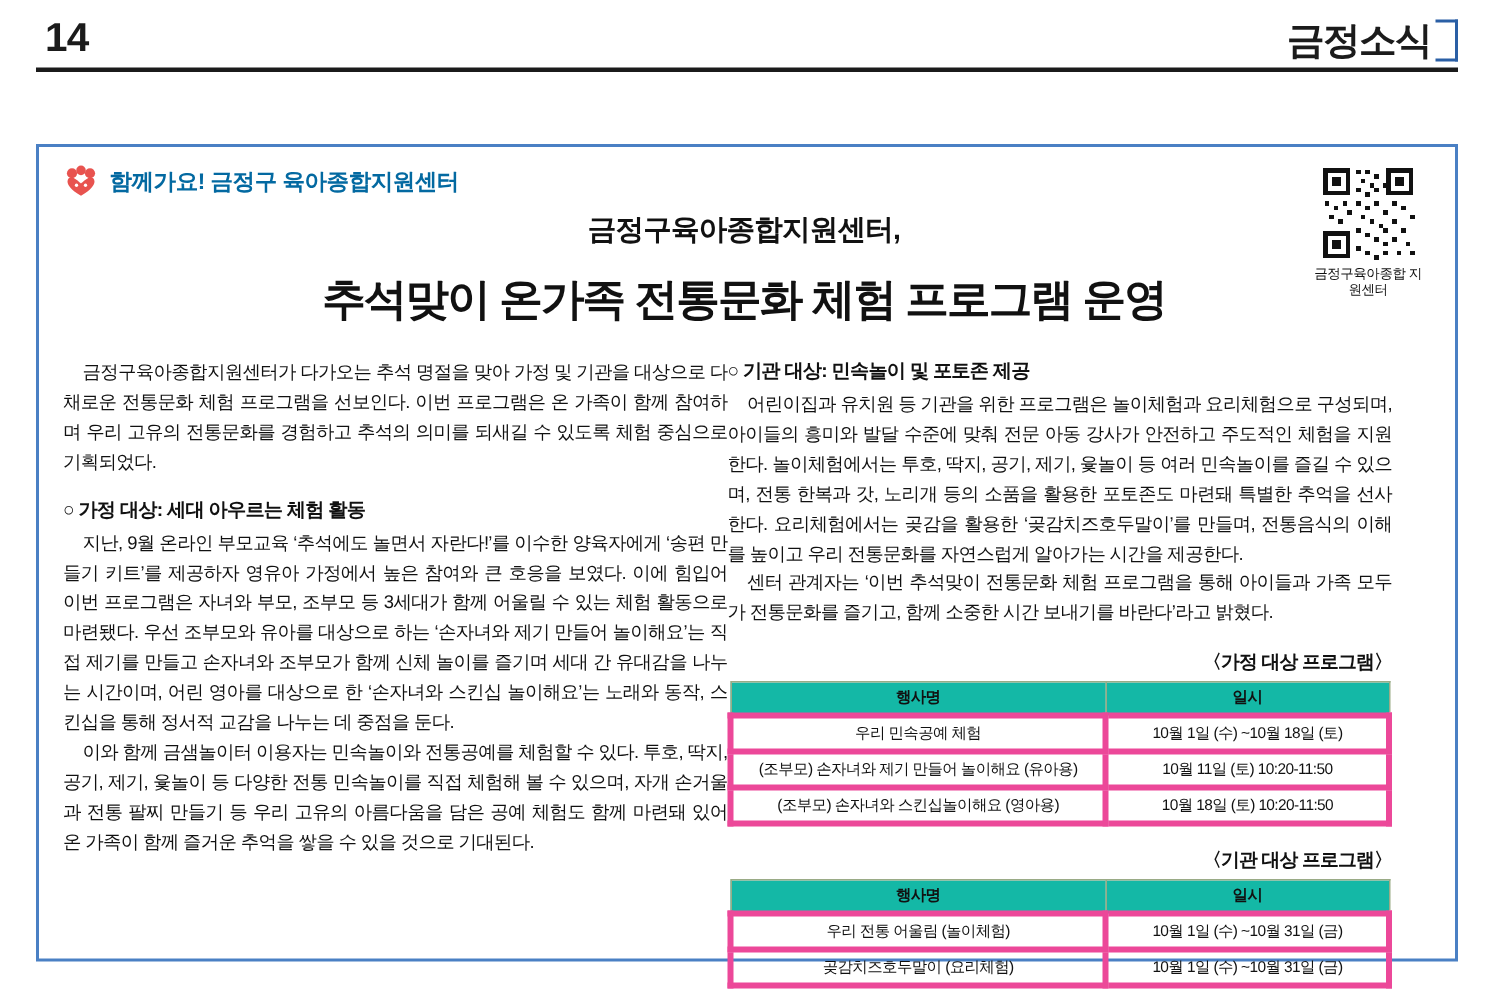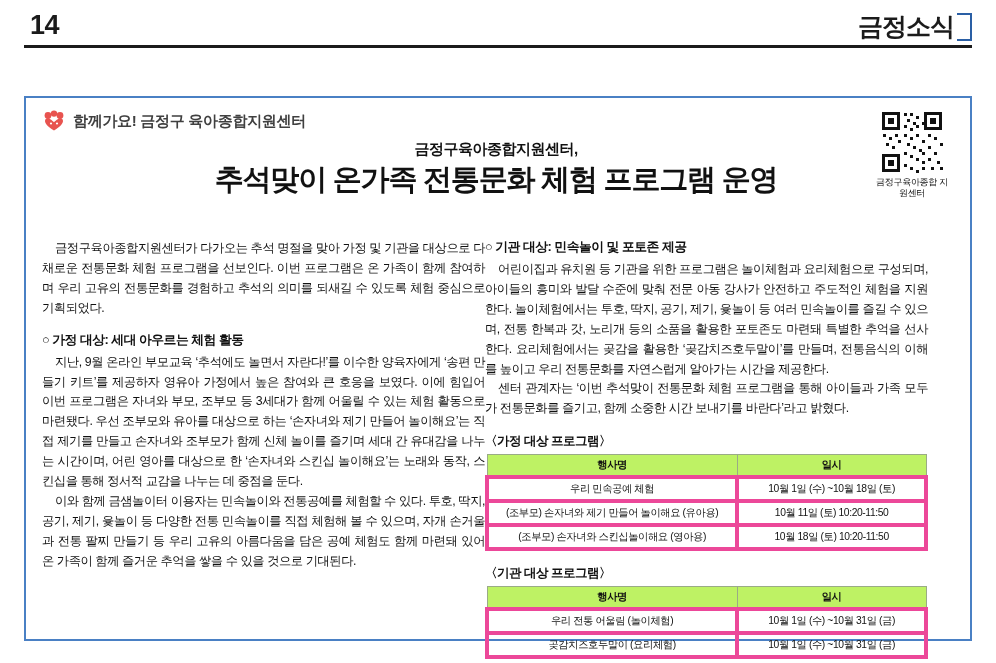--- a/index.html
+++ b/index.html
@@ -82,37 +82,37 @@
     align-items: center;
     gap: 7px;
   }
   .brand-icon {
     width: 24px; height: 22px;
     position: relative;
   }
   .brand-text {
     font-size: 15px;
     font-weight: bold;
-    color: #404040;
+    color: #0369a1;
     letter-spacing: -0.3px;
   }
 
   
   .title-block {
     position: absolute;
     left: 150px; top: 42px;
     width: 640px;
     text-align: center;
   }
   .title-sub {
-    font-size: 15px;
+    font-size: 19px;
     font-weight: bold;
     color: #111111;
     letter-spacing: -0.5px;
-    margin-bottom: 1px;
+    margin-bottom: 14px;
   }
   .title-main {
     font-size: 29px;
     font-weight: bold;
     color: #111111;
     letter-spacing: -1.2px;
   }
 
   
   .qr-wrap {
@@ -155,35 +155,35 @@
     margin: 13px 0 4px 0;
     font-size: 12.8px;
     font-weight: bold;
     color: #111111;
     letter-spacing: -0.5px;
   }
   .col h3.first { margin-top: 0; }
 
   
   .table-title {
-    text-align: left;
+    text-align: right;
     font-size: 12.5px;
     font-weight: bold;
     color: #111111;
     margin: 14px 0 4px 0;
     letter-spacing: -0.5px;
   }
   table.prog {
     width: 100%;
     border-collapse: collapse;
     font-size: 10.3px;
     letter-spacing: -0.4px;
   }
   table.prog th {
-    background: #bef264;
+    background: #14b8a6;
     border: 1px solid #9aab86;
     padding: 3px 20px;
     font-weight: bold;
     text-align: center;
     color: #111111;
   }
   table.prog td {
     border: 4px solid #ec4899;
     padding: 3px 2px;
     text-align: center;

